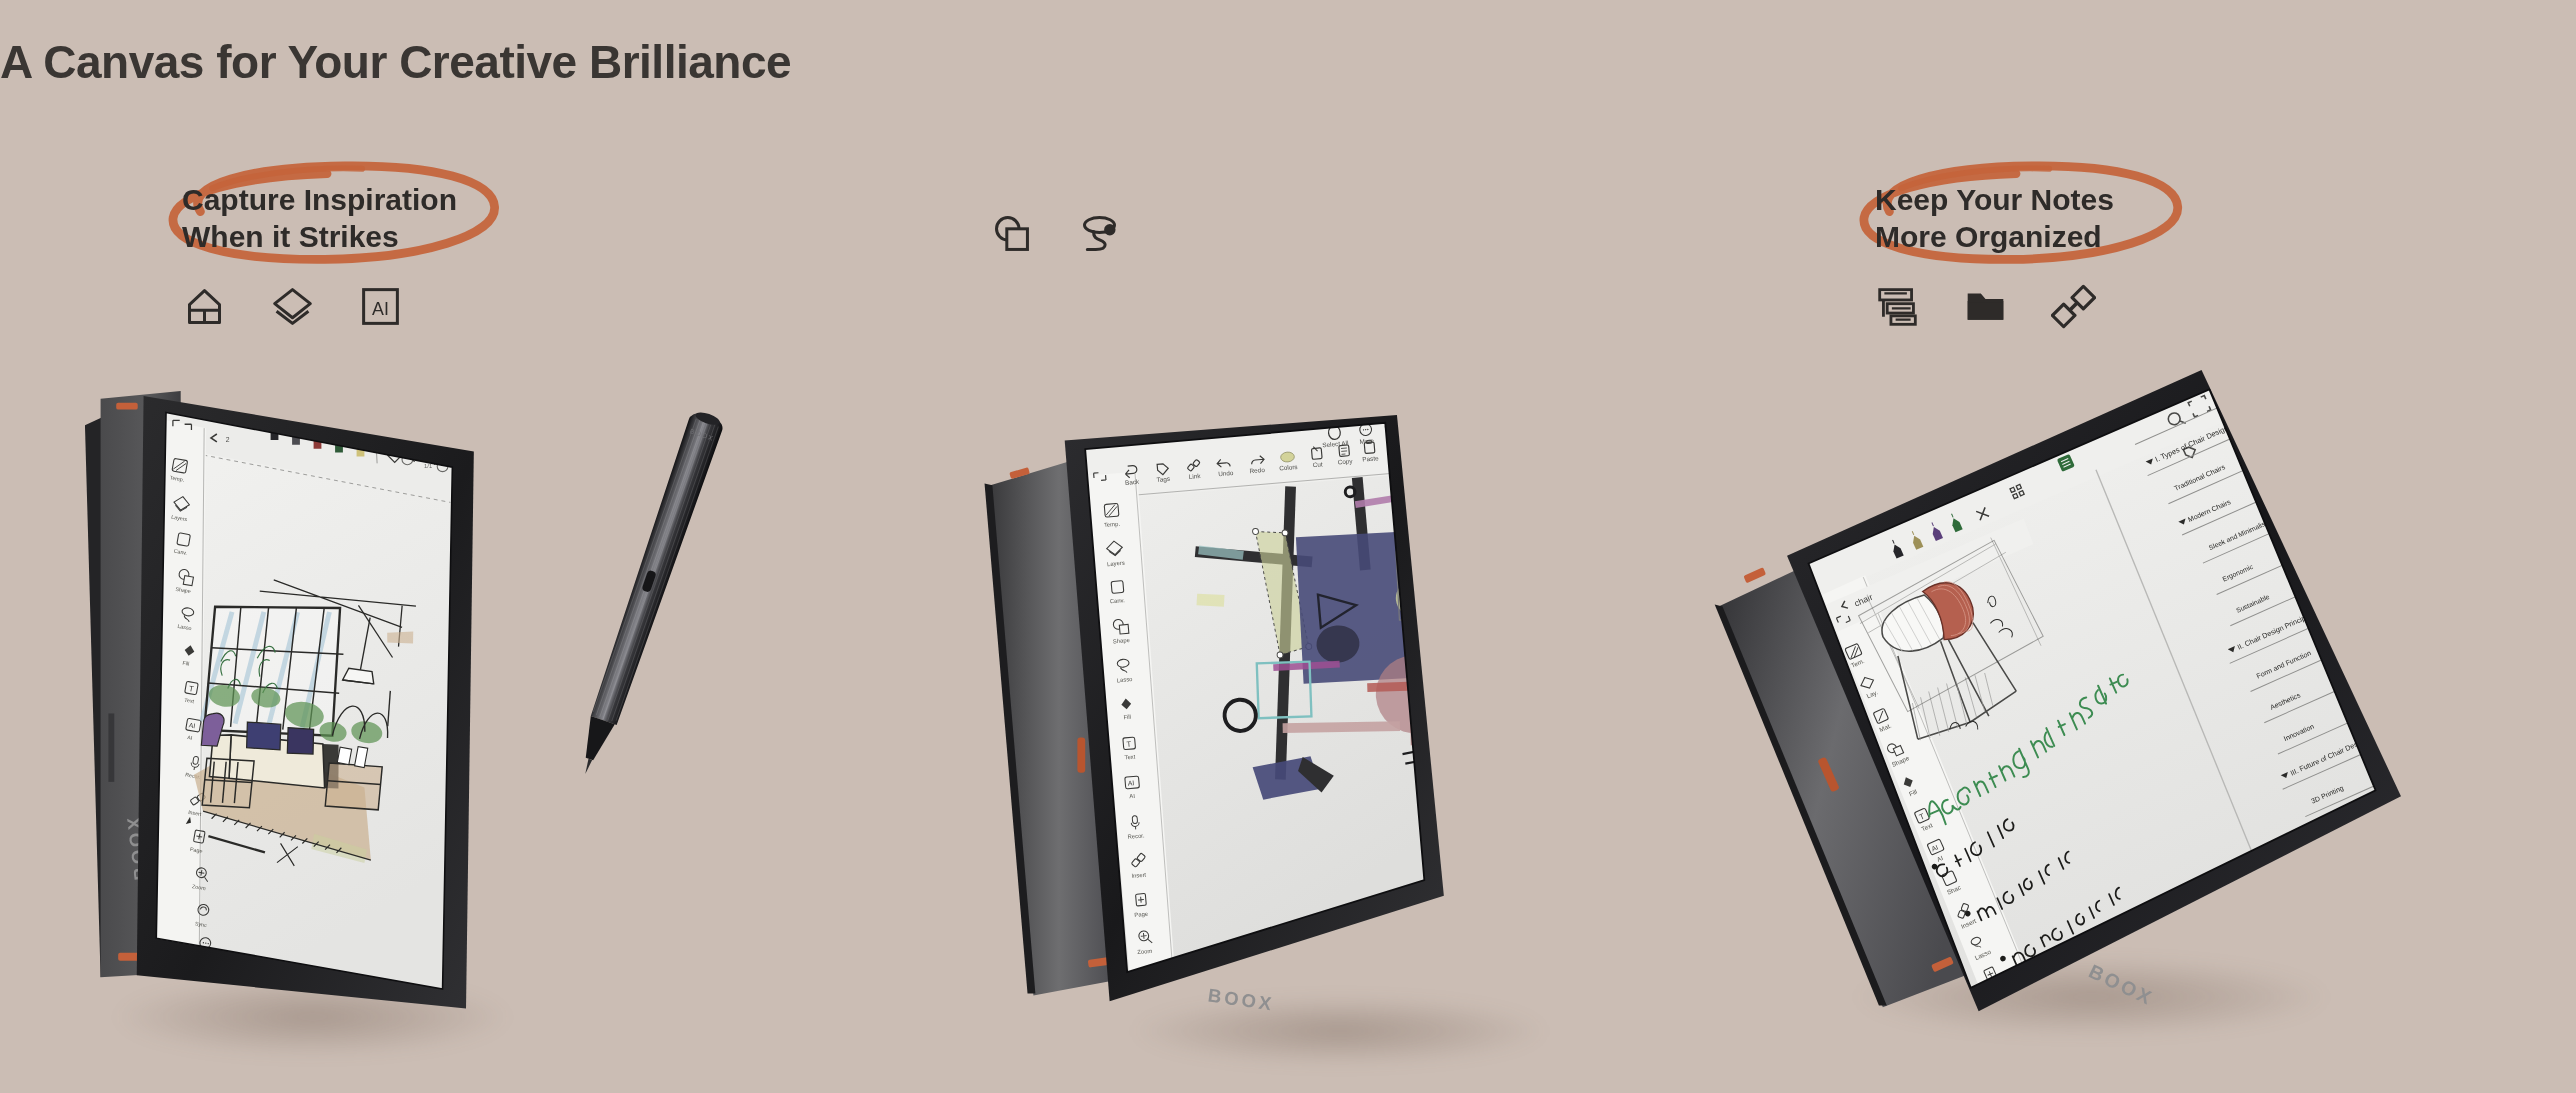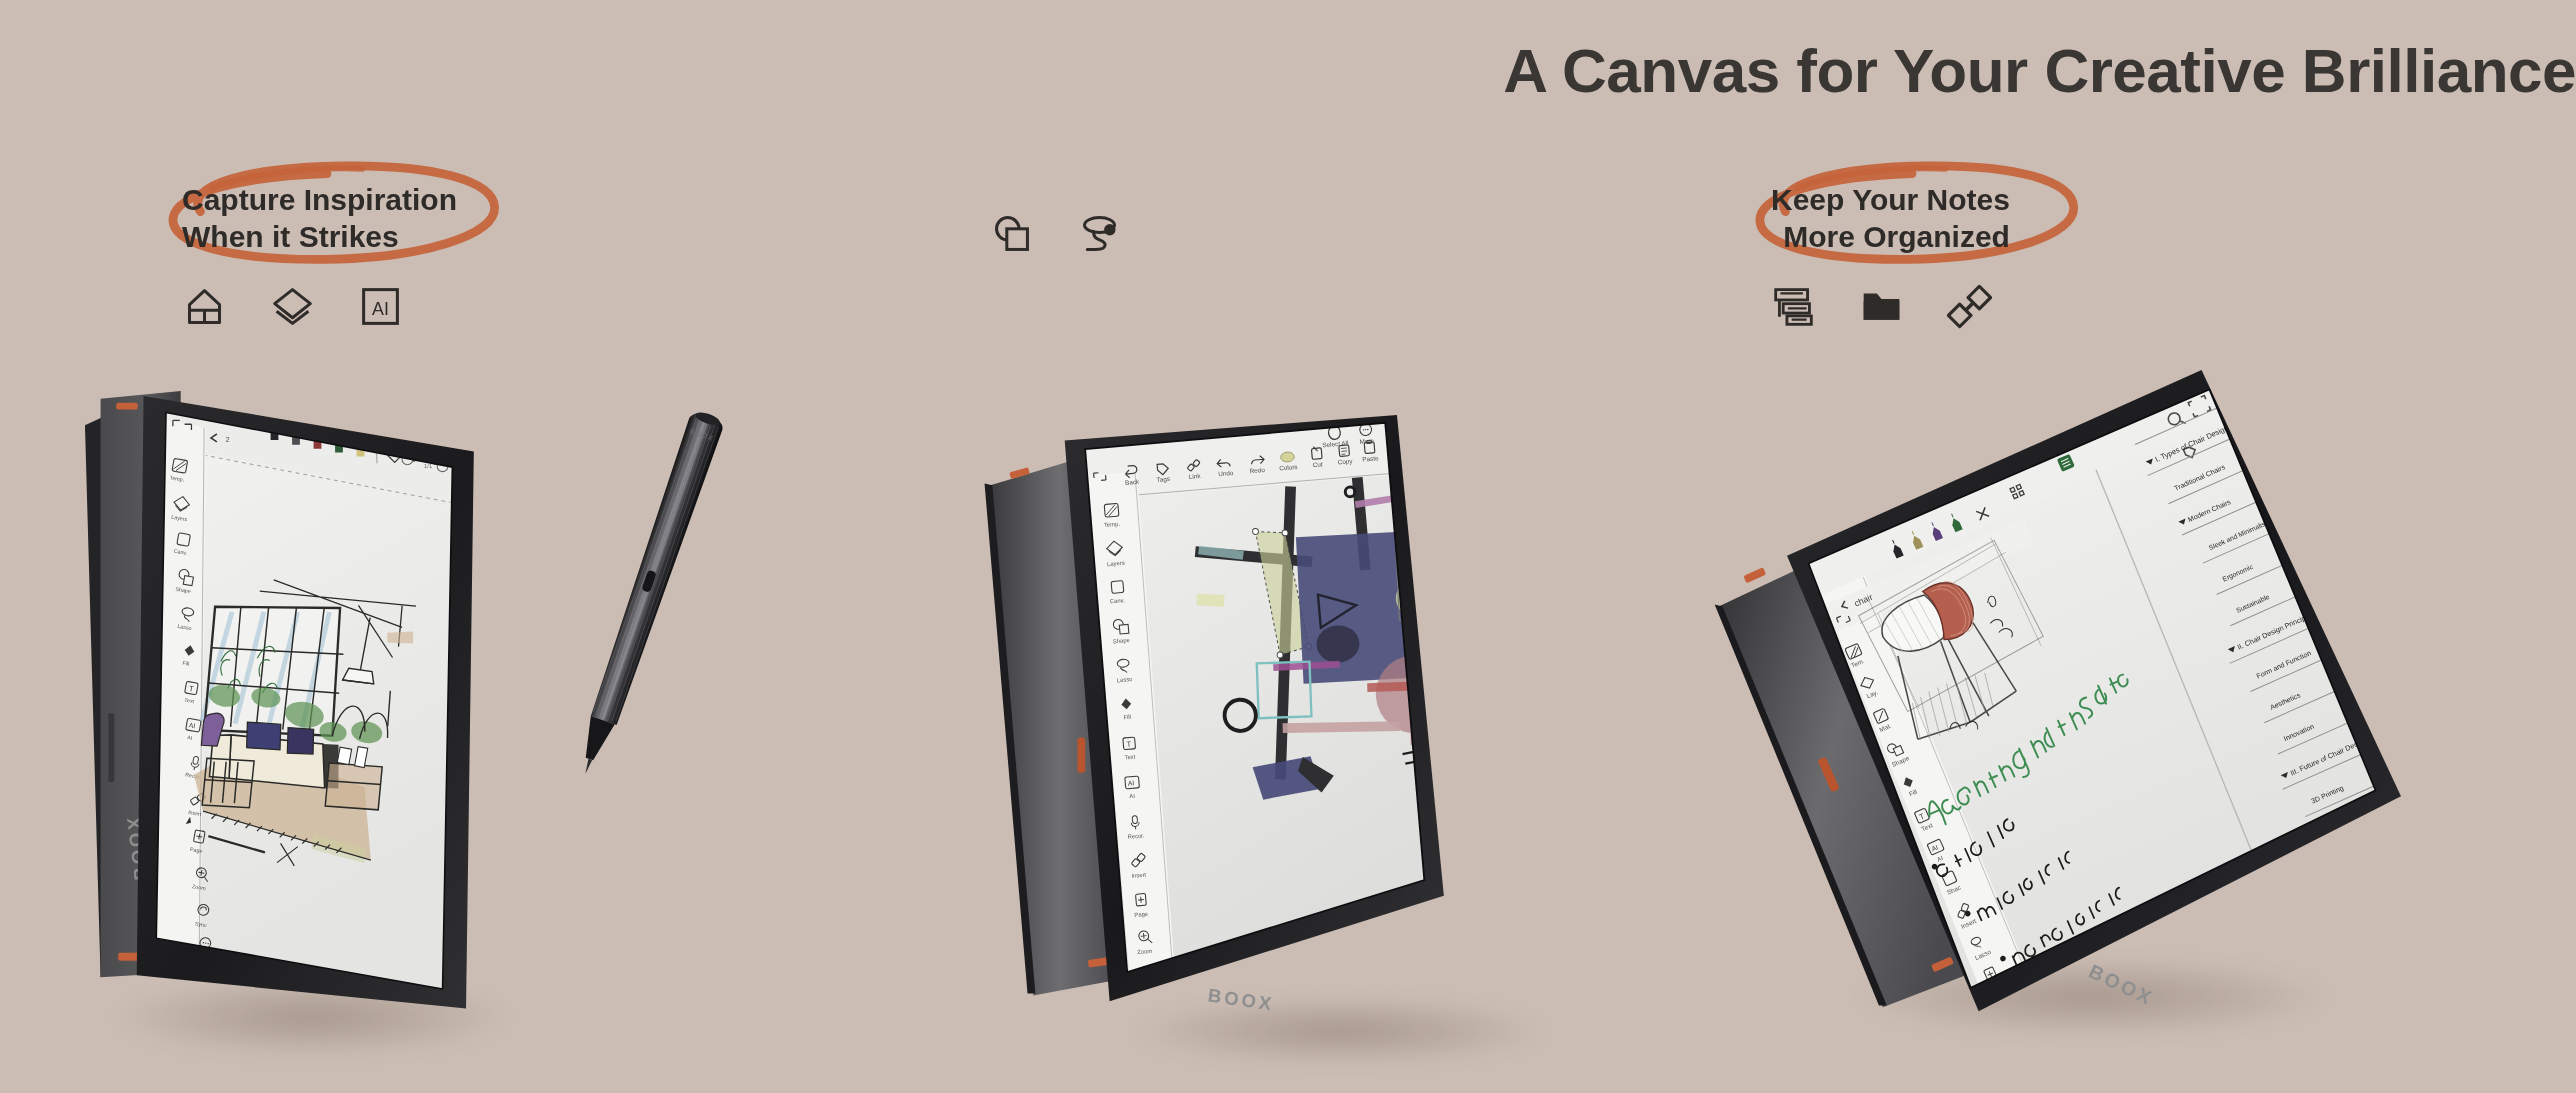--- a/index.html
+++ b/index.html
@@ -7,22 +7,22 @@
     width: 2576px; height: 1094px;
     overflow: hidden;
     background: #cbbdb4;
     font-family: "Liberation Sans", sans-serif;
   }
   #page { position: relative; width: 2576px; height: 1094px; background: #cbbdb4; }
 
   
   #headline {
     position: absolute; top: 35px; left: 0; width: 100%;
-    text-align: right;
-    font-size: 62px; font-weight: bold; letter-spacing: -0.5px;
+    text-align: left;
+    font-size: 46px; font-weight: bold; letter-spacing: -0.5px;
     color: #3a3633;
   }
 
   
   .feature { position: absolute; }
   .feature-title {
     position: relative; z-index: 2;
     font-size: 30px; font-weight: bold; line-height: 1.22;
     color: #2e2b29; white-space: pre-line;
   }
@@ -92,21 +92,21 @@
       <span class="feat-icon">
         <svg viewBox="0 0 48 48" fill="none" stroke="#2e2b29" stroke-width="3.2" stroke-linecap="round">
           <ellipse cx="24" cy="15" rx="16" ry="8"></ellipse>
           <path d="M18 22 C16 32 30 30 30 36 C30 40 24 41 20 41 L11 41"></path>
           <circle cx="35" cy="20" r="4.5" fill="#2e2b29"></circle>
         </svg>
       </span>
     </div>
   </div>
 
-  <div class="feature" style="left:1771px; top:182px;text-align:right;">
+  <div class="feature" style="left:1875px; top:182px;">
     <svg class="circle-annot" width="342" height="112" viewBox="0 0 350 115">
       <path d="M44,52 C28,24 96,6 190,5 C280,4 338,20 340,47 C342,76 268,100 170,101 C70,102 14,84 18,58 C22,34 84,16 174,13" fill="none" stroke="#c4633a" stroke-width="9" stroke-linecap="round" opacity="0.92"></path>
       <path d="M56,28 C92,13 154,6 208,8" fill="none" stroke="#c4633a" stroke-width="6" stroke-linecap="round" opacity="0.8"></path>
     </svg>
     <div class="feature-title">Keep Your Notes
 More Organized</div>
     <div class="icon-row">
       <span class="feat-icon">
         <svg viewBox="0 0 48 48" fill="none" stroke="#2e2b29" stroke-width="3">
           <rect x="5" y="6" width="34" height="11"></rect>

